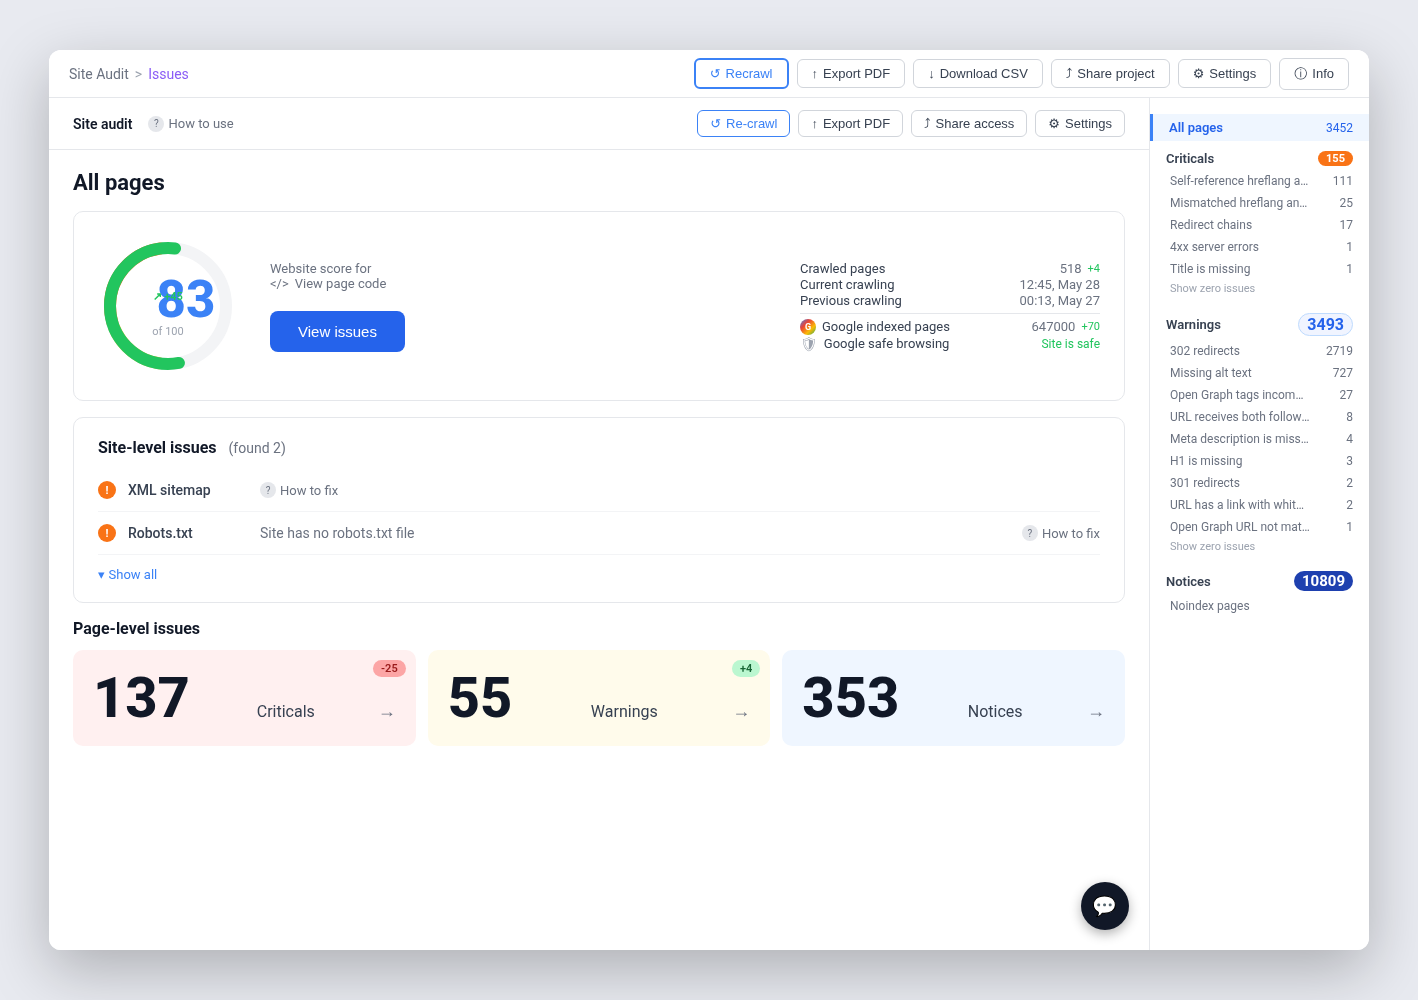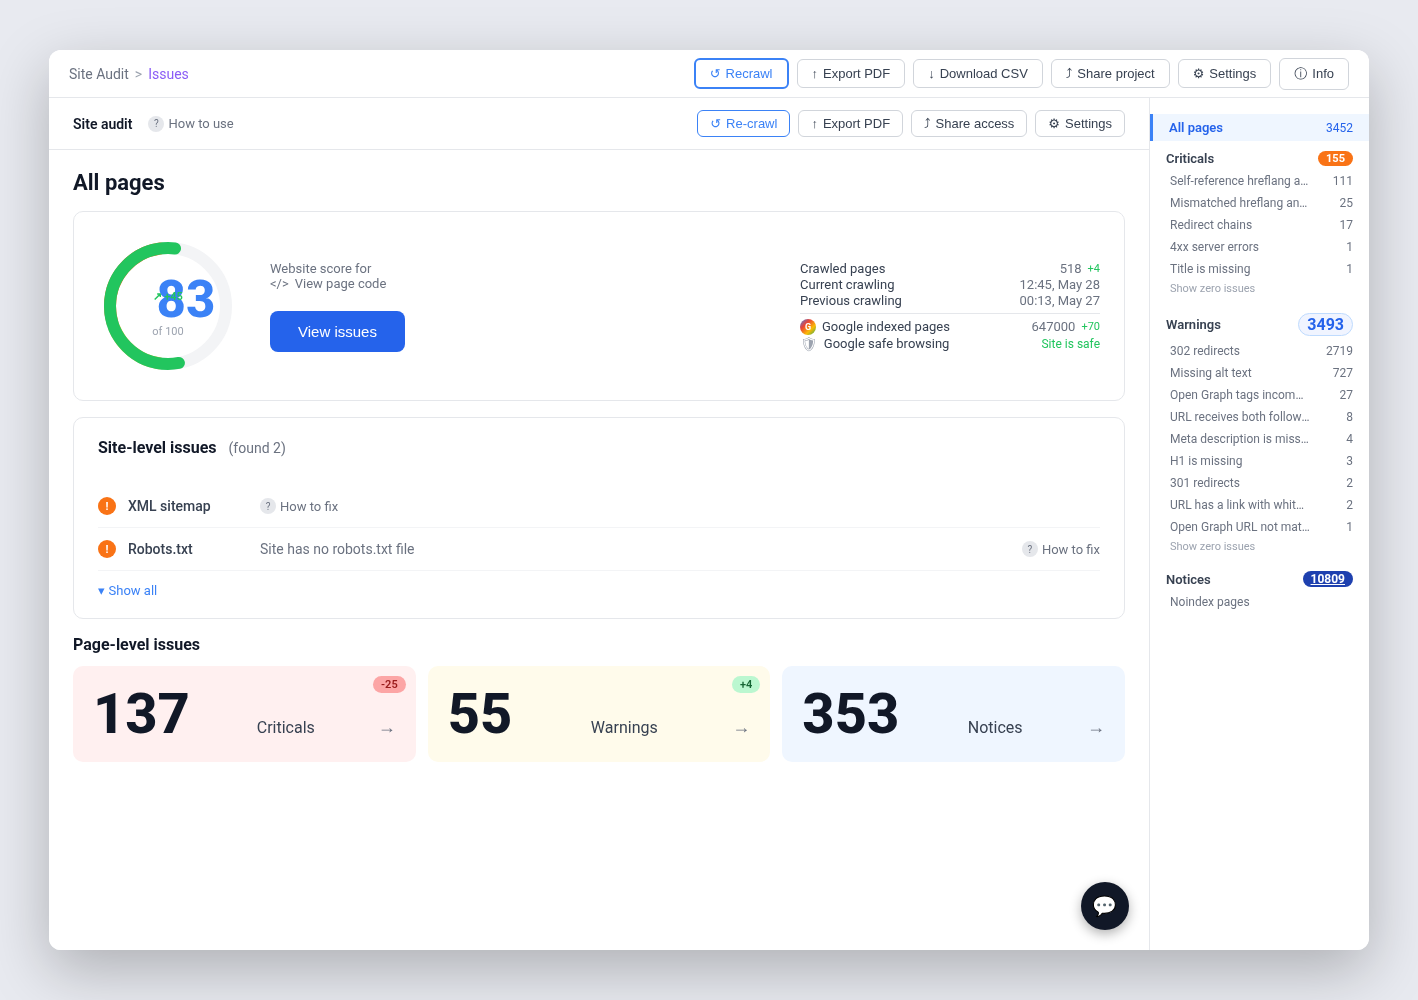--- a/index.html
+++ b/index.html
@@ -288,21 +288,21 @@
     }
     .section-card {
       border: 1px solid #e5e7eb;
       border-radius: 10px;
       padding: 20px 24px;
     }
     .section-title {
       font-size: 16px;
       font-weight: 700;
       color: #111827;
-      margin-bottom: 28px;
+      margin-bottom: 12px;
     }
     .found-badge {
       font-weight: 400;
       color: #6b7280;
       font-size: 14px;
       margin-left: 8px;
     }
     .issue-row {
       display: flex;
       align-items: center;
@@ -479,23 +479,22 @@
       border-radius: 12px;
       padding: 1px 8px;
       font-size: 16px;
       font-weight: 700;
     }
     .filter-section-badge-notices {
       background: #1e40af;
       color: white;
       border-radius: 12px;
       padding: 1px 8px;
-      font-size: 12px;
+      font-size: 15px;
       font-weight: 700;
-      text-decoration: underline;
     }
 
     .filter-sub-item {
       display: flex;
       justify-content: space-between;
       padding: 4px 16px 4px 20px;
       font-size: 12px;
       color: #6b7280;
       cursor: pointer;
     }

